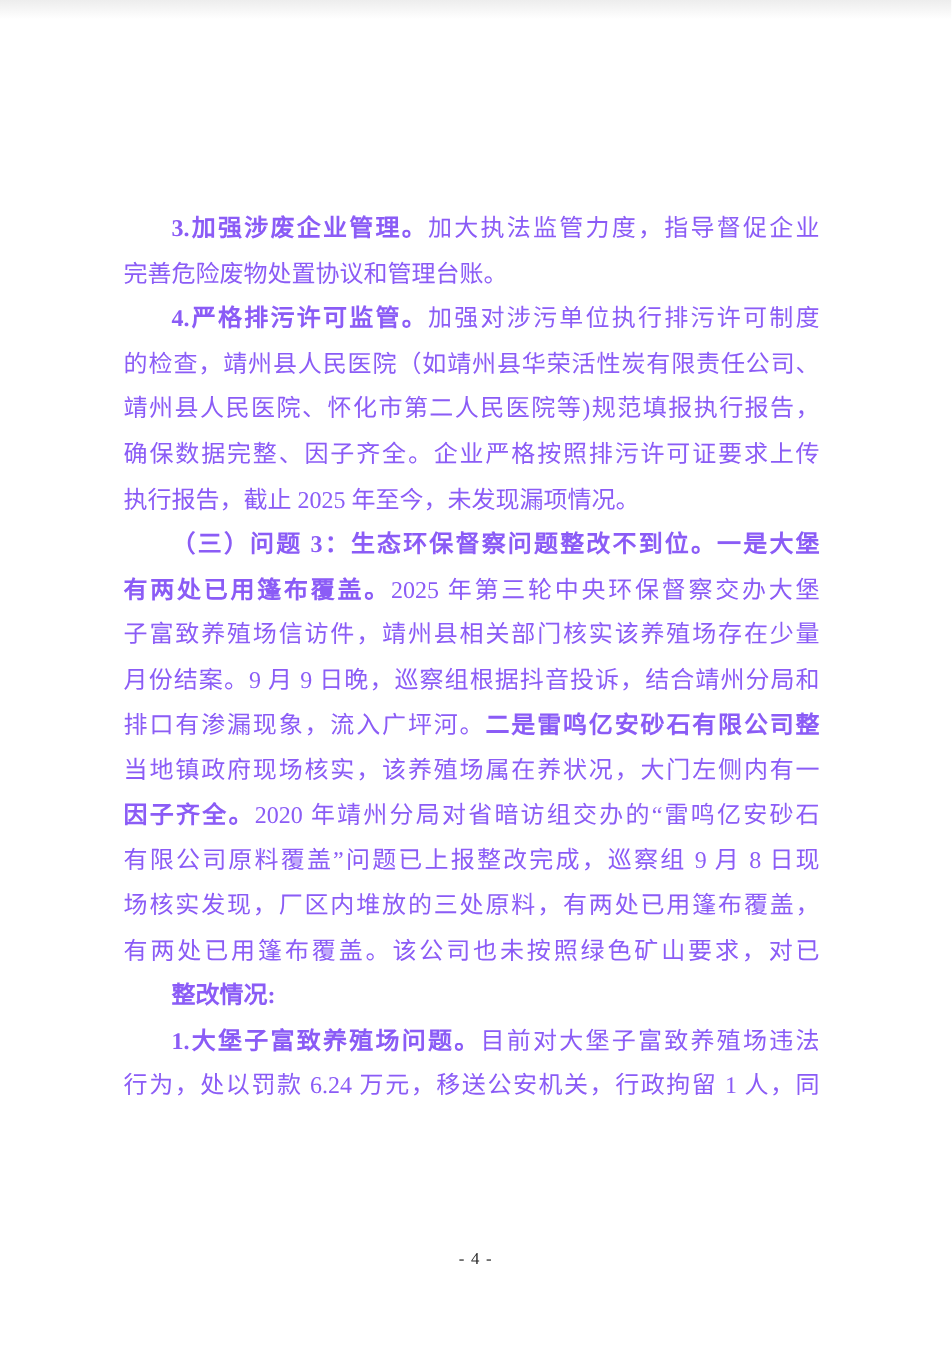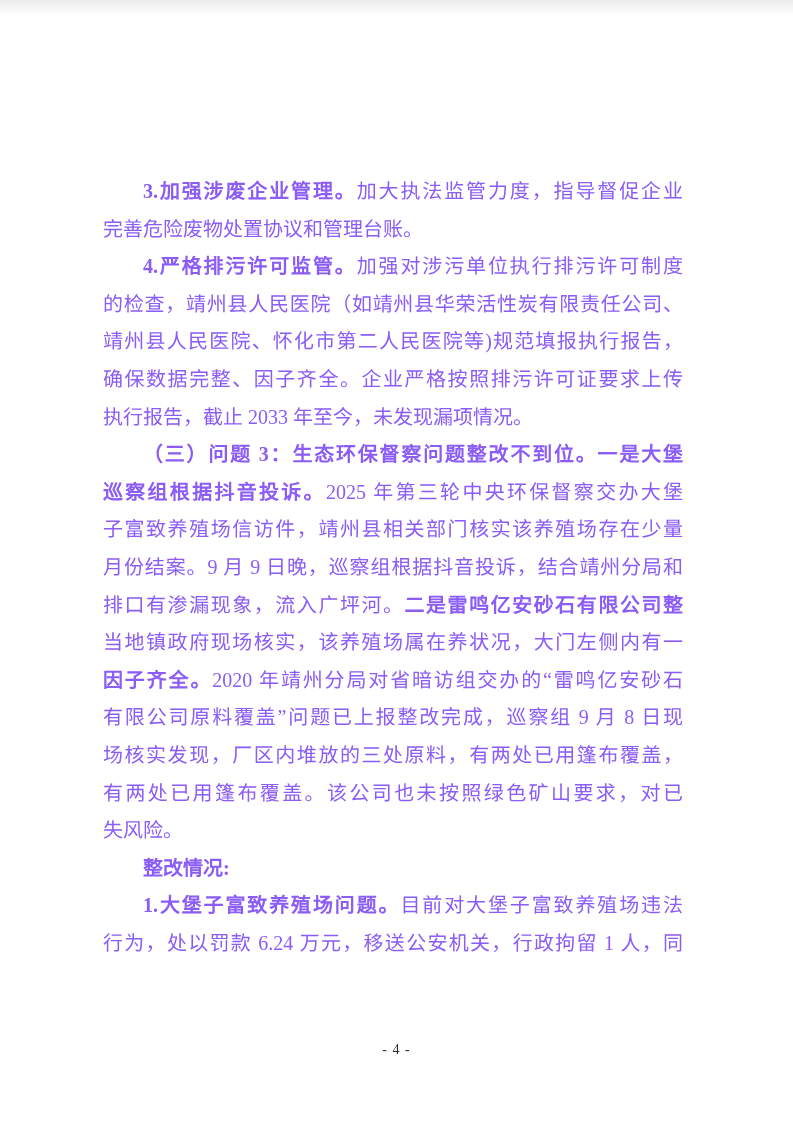--- a/index.html
+++ b/index.html
@@ -69,32 +69,31 @@
 
 <div class="page">
   <div class="top-shade"></div>
   <div class="content">
       <div class="line indent"><span class="b">3.加强涉废企业管理。</span><span>加大执法监管力度，指导督促企业</span></div>
       <div class="line last"><span>完善危险废物处置协议和管理台账。</span></div>
       <div class="line indent"><span class="b">4.严格排污许可监管。</span><span>加强对涉污单位执行排污许可制度</span></div>
       <div class="line"><span>的检查，靖州县人民医院（如靖州县华荣活性炭有限责任公司、</span></div>
       <div class="line"><span>靖州县人民医院、怀化市第二人民医院等)规范填报执行报告，</span></div>
       <div class="line"><span>确保数据完整、因子齐全。企业严格按照排污许可证要求上传</span></div>
-      <div class="line last"><span>执行报告，截止 2033 年至今，未发现漏项情况。</span></div>
+      <div class="line last"><span>执行报告，截止 2025 年至今，未发现漏项情况。</span></div>
       <div class="line indent"><span class="b">（三）问题 3：生态环保督察问题整改不到位。一是大堡</span></div>
-      <div class="line"><span class="b">巡察组根据抖音投诉。</span><span>2025 年第三轮中央环保督察交办大堡</span></div>
+      <div class="line"><span class="b">有两处已用篷布覆盖。</span><span>2025 年第三轮中央环保督察交办大堡</span></div>
       <div class="line"><span>子富致养殖场信访件，靖州县相关部门核实该养殖场存在少量</span></div>
       <div class="line"><span>月份结案。9 月 9 日晚，巡察组根据抖音投诉，结合靖州分局和</span></div>
       <div class="line"><span>排口有渗漏现象，流入广坪河。</span><span class="b">二是雷鸣亿安砂石有限公司整</span></div>
       <div class="line"><span>当地镇政府现场核实，该养殖场属在养状况，大门左侧内有一</span></div>
       <div class="line"><span class="b">因子齐全。</span><span>2020 年靖州分局对省暗访组交办的“雷鸣亿安砂石</span></div>
       <div class="line"><span>有限公司原料覆盖”问题已上报整改完成，巡察组 9 月 8 日现</span></div>
       <div class="line"><span>场核实发现，厂区内堆放的三处原料，有两处已用篷布覆盖，</span></div>
       <div class="line"><span>有两处已用篷布覆盖。该公司也未按照绿色矿山要求，对已</span></div>
-      <div class="line last"><span>失风险。</span></div>
       <div class="line indent last"><span class="b">整改情况:</span></div>
       <div class="line indent"><span class="b">1.大堡子富致养殖场问题。</span><span>目前对大堡子富致养殖场违法</span></div>
       <div class="line"><span>行为，处以罚款 6.24 万元，移送公安机关，行政拘留 1 人，同</span></div>
     </div>
   <div class="footer">
     <span>- 4 -</span>
   </div>
 </div>
 
 </body></html>

